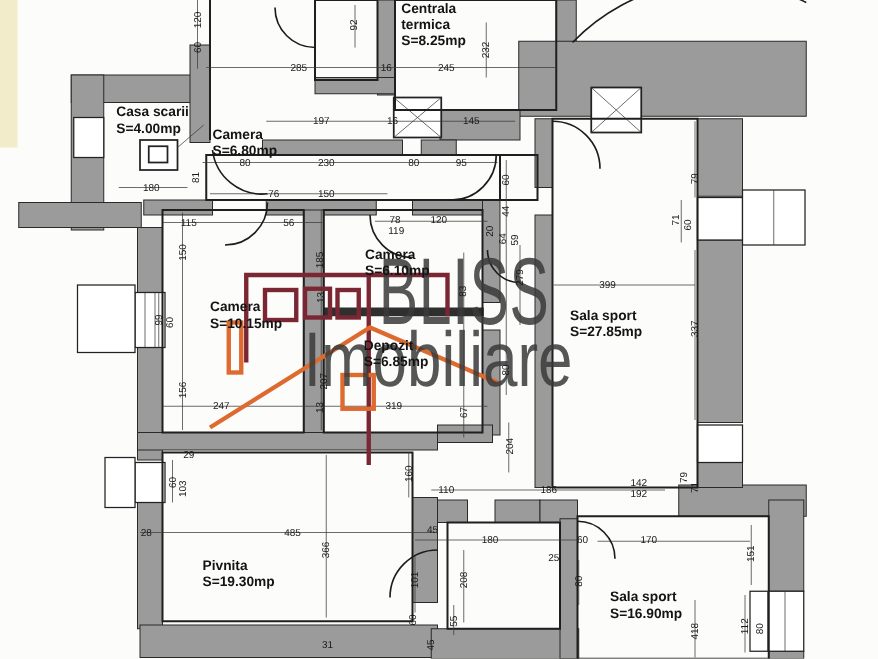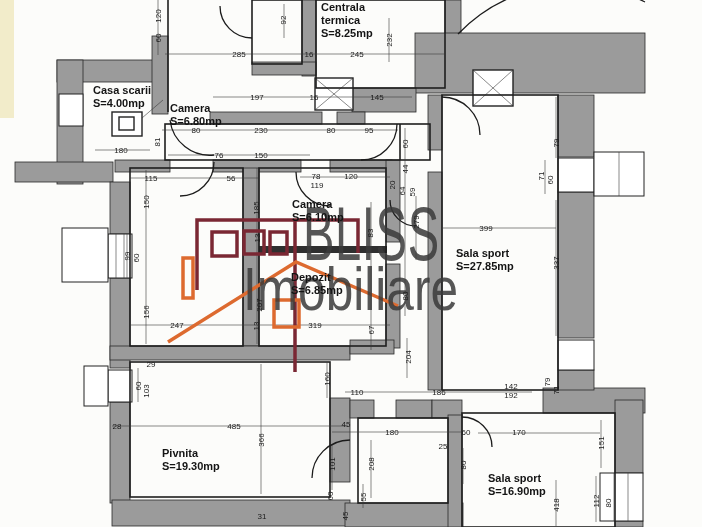--- a/index.html
+++ b/index.html
@@ -187,20 +187,21 @@
 <div id="watermark">
   <div id="wm-1" class="wm">BLISS</div>
   <div id="wm-2" class="wm">Imobiliare</div>
 </div>
 
 <div id="plan-annotations">
     <div class="room" style="left: 93px; top: 84px; width: 78px;"><span>Casa scarii</span> <span>S=4.00mp</span></div>
     <div class="room" style="left: 170px; top: 58px; width: 90px; margin-top: 44px;"><span>Camera</span> <span>S=6.80mp</span></div>
     <div class="room" style="left: 321px; top: 1px; width: 78px;"><span>Centrala termica</span> <span>S=8.25mp</span></div>
     <div class="room" style="left: 292px; top: 198px; width: 70px;"><span>Camera</span> <span>S=6.10mp</span></div>
+    <div class="room" style="left: 168px; top: 240px; width: 80px;"><span>Camera</span> <span>S=10.15mp</span></div>
     <div class="room" style="left: 291px; top: 271px; width: 80px;"><span>Depozit</span> <span>S=6.85mp</span></div>
     <div class="room" style="left: 456px; top: 247px; width: 84px;"><span>Sala sport</span> <span>S=27.85mp</span></div>
     <div class="room" style="left: 162px; top: 447px; width: 90px;"><span>Pivnita</span> <span>S=19.30mp</span></div>
     <div class="room" style="left: 488px; top: 472px; width: 84px;"><span>Sala sport</span> <span>S=16.90mp</span></div>
     <span class="dim" style="left: 239px; top: 54px;">285</span>
     <span class="dim" style="left: 309px; top: 54px;">16</span>
     <span class="dim" style="left: 357px; top: 54px;">245</span>
     <span class="dim" style="left: 257px; top: 97px;">197</span>
     <span class="dim" style="left: 314px; top: 97px;">16</span>
     <span class="dim" style="left: 377px; top: 97px;">145</span>

